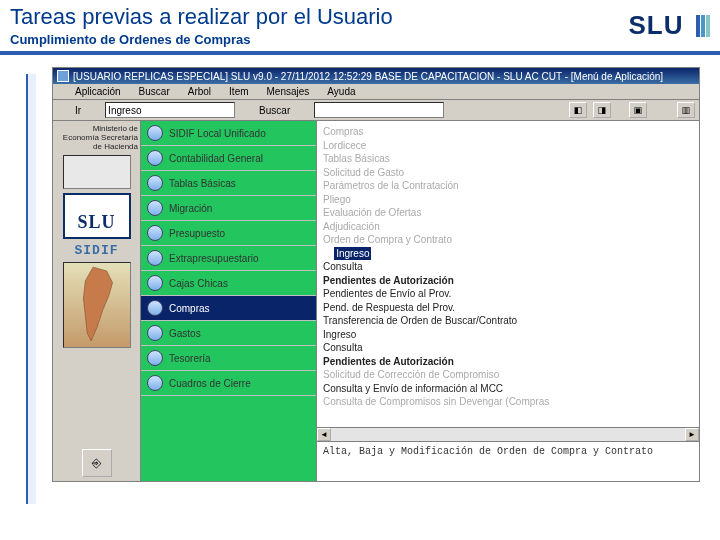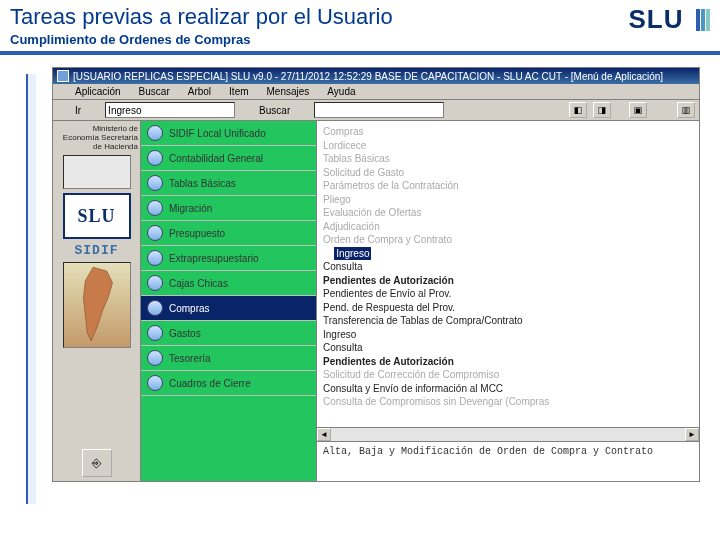--- a/index.html
+++ b/index.html
@@ -2,21 +2,21 @@
 <html><head>
 <meta charset="utf-8">
 <style>
   *{box-sizing:border-box;margin:0;padding:0;font-family:Verdana,Arial,sans-serif}
   body{width:720px;height:540px;background:#fff;overflow:hidden}
   .slide{width:720px;height:540px;position:relative}
   .hdr{padding:4px 10px 0 10px;display:flex;justify-content:space-between;align-items:flex-start}
   .hdr-left{}
   .hdr-title{color:#003a8c;font-family:"Trebuchet MS",sans-serif;font-size:22px;font-weight:400}
   .hdr-sub{color:#003a8c;font-family:"Trebuchet MS",sans-serif;font-size:13px;font-weight:700;margin-top:2px}
-  .logo{font-family:"Times New Roman",serif;font-size:26px;font-weight:700;color:#0b2e6b;letter-spacing:1px;position:relative;top:0}
+  .logo{font-family:"Times New Roman",serif;font-size:26px;font-weight:700;color:#0b2e6b;letter-spacing:1px;position:relative;top:6px}
   .logo-bars{display:inline-block;vertical-align:middle;margin-left:4px}
   .logo-bars span{display:inline-block;width:4px;height:22px;margin-left:1px}
   .b1{background:#2d5db0}.b2{background:#4a95c9}.b3{background:#84c8c4}
   .rule{height:3px;background:#2d5db0;margin:4px 0 0 0}
   .thin{height:1px;background:#2d5db0}
   
   .app{margin:12px 20px 0 52px;border:1px solid #808080;background:#d4d0c8;font-size:10px}
   .titlebar{background:linear-gradient(#0a246a,#3a6ea5);color:#fff;display:flex;align-items:center;padding:2px 4px;font-size:10px}
   .titlebar .ticon{width:12px;height:12px;background:#6fa0d8;margin-right:4px;border:1px solid #fff}
   .menubar{background:#d4d0c8;border-bottom:1px solid #808080;display:flex;gap:18px;padding:2px 22px;font-size:10px}
@@ -171,21 +171,21 @@
             <div><span class="dim">  Parámetros de la Contratación</span></div>
             <div><span class="dim">  Pliego</span></div>
             <div><span class="dim">  Evaluación de Ofertas</span></div>
             <div><span class="dim">  Adjudicación</span></div>
             <div><span class="dim">  Orden de Compra y Contrato</span></div>
             <div>&nbsp;&nbsp;&nbsp;&nbsp;<span class="sel">Ingreso</span></div>
             <div><span class="">    Consulta</span></div>
             <div><span class="bold">    Pendientes de Autorización</span></div>
             <div><span class="">    Pendientes de Envío al Prov.</span></div>
             <div><span class="">    Pend. de Respuesta del Prov.</span></div>
-            <div><span class="">    Transferencia de Tablas de Compra/Contrato</span></div>
+            <div><span class="">    Transferencia de Orden de Buscar/Contrato</span></div>
             <div><span class="">    Ingreso</span></div>
             <div><span class="">    Consulta</span></div>
             <div><span class="bold">    Pendientes de Autorización</span></div>
             <div><span class="dim">  Solicitud de Corrección de Compromiso</span></div>
             <div><span class="">  Consulta y Envío de información al MCC</span></div>
             <div><span class="dim">  Consulta de Compromisos sin Devengar (Compras</span></div>
           </div>
         <div class="scroll-h">
           <div class="arr">◄</div>
           <div class="track"></div>

